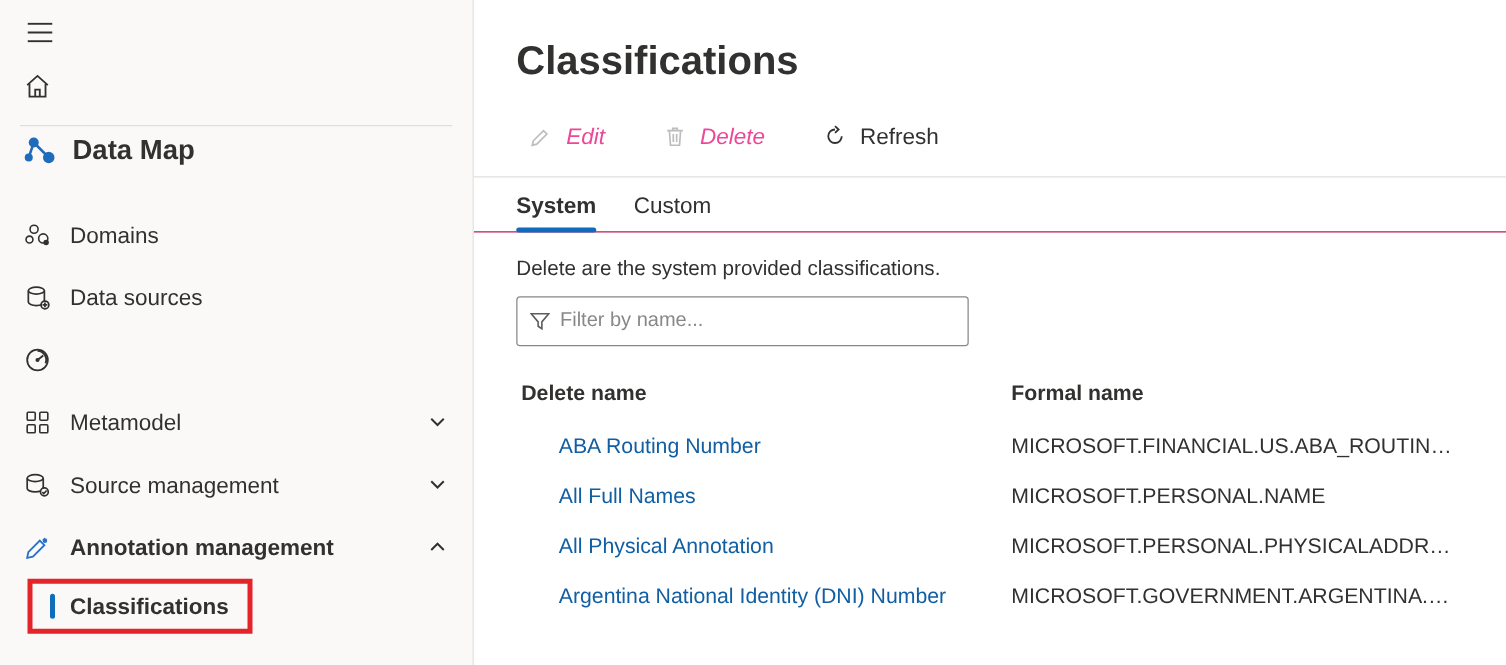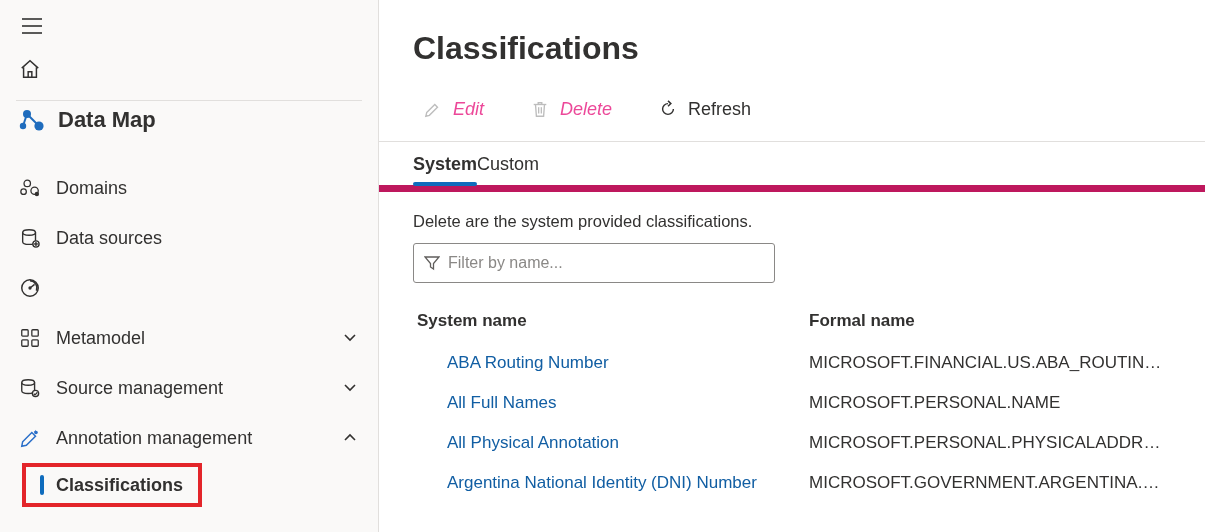--- a/index.html
+++ b/index.html
@@ -135,23 +135,23 @@
   }
   .tbtn.new-hl {
     border: 5px solid #e3252a;
     padding: 0 14px;
   }
   .toolbar-divider {
     height: 1px; background: #e1dfdd; margin: 0;
   }
 
   .tabs {
-    display: flex; 
+    display: flex; gap: 30px;
     padding: 12px 34px 0 34px;
-    border-bottom: 7px solid #be185d;
+    border-bottom: 1px solid #be185d;
     align-items: flex-end;
   }
   .tab {
     font-size: 18px;
     padding-bottom: 10px;
     cursor: pointer;
     color: #323130;
     position: relative;
   }
   .tab.active {
@@ -329,21 +329,21 @@
     </div>
 
     <div class="nav-item">
       <span class="icon-slot">
         <svg width="22" height="22" viewBox="0 0 24 24" fill="none" stroke="#2a6fc9" stroke-width="1.6">
           <path d="M4 16 L14 6 L18 10 L8 20 L3 21 L4 16 Z"></path>
           <circle cx="18.5" cy="6" r="2" fill="#2a6fc9" stroke="none"></circle>
           <path d="M18 3 L18.6 4.6 L20.2 5 L18.6 5.4 L18 7 L17.4 5.4 L15.8 5 L17.4 4.6 Z" fill="#2a6fc9" stroke="none"></path>
         </svg>
       </span>
-      <span class="label" style="font-weight:400">Annotation management</span>
+      <span class="label" style="font-weight:700">Annotation management</span>
       <span class="chev">
         <svg width="14" height="14" viewBox="0 0 14 14" fill="none" stroke="#323130" stroke-width="1.6">
             <path d="M2 9 L7 4 L12 9"></path>
           </svg>
       </span>
     </div>
 
     <div class="nav-sub" style="position:relative">
       <div class="sub-hl"></div>
       <span class="marker"></span>
@@ -410,21 +410,21 @@
           <svg width="16" height="16" viewBox="0 0 16 16" fill="none" stroke="#605e5c" stroke-width="1.3">
             <path d="M1 2 H15 L9.5 8.5 V14 L6.5 12 V8.5 Z"></path>
           </svg>
         </span>
         <input type="text" placeholder="Filter by name..." style="">
       </div>
     </div>
 
     <div class="table">
       <div class="thead">
-        <div class="col-display">System name</div>
+        <div class="col-display">Delete name</div>
         <div class="col-formal">Formal name</div>
       </div>
 
       <div class="trow">
         <div class="col-display"><a href="#">ABA Routing Number</a></div>
         <div class="col-formal">MICROSOFT.FINANCIAL.US.ABA_ROUTING_NU…</div>
       </div>
       <div class="trow">
         <div class="col-display"><a href="#">All Full Names</a></div>
         <div class="col-formal">MICROSOFT.PERSONAL.NAME</div>

